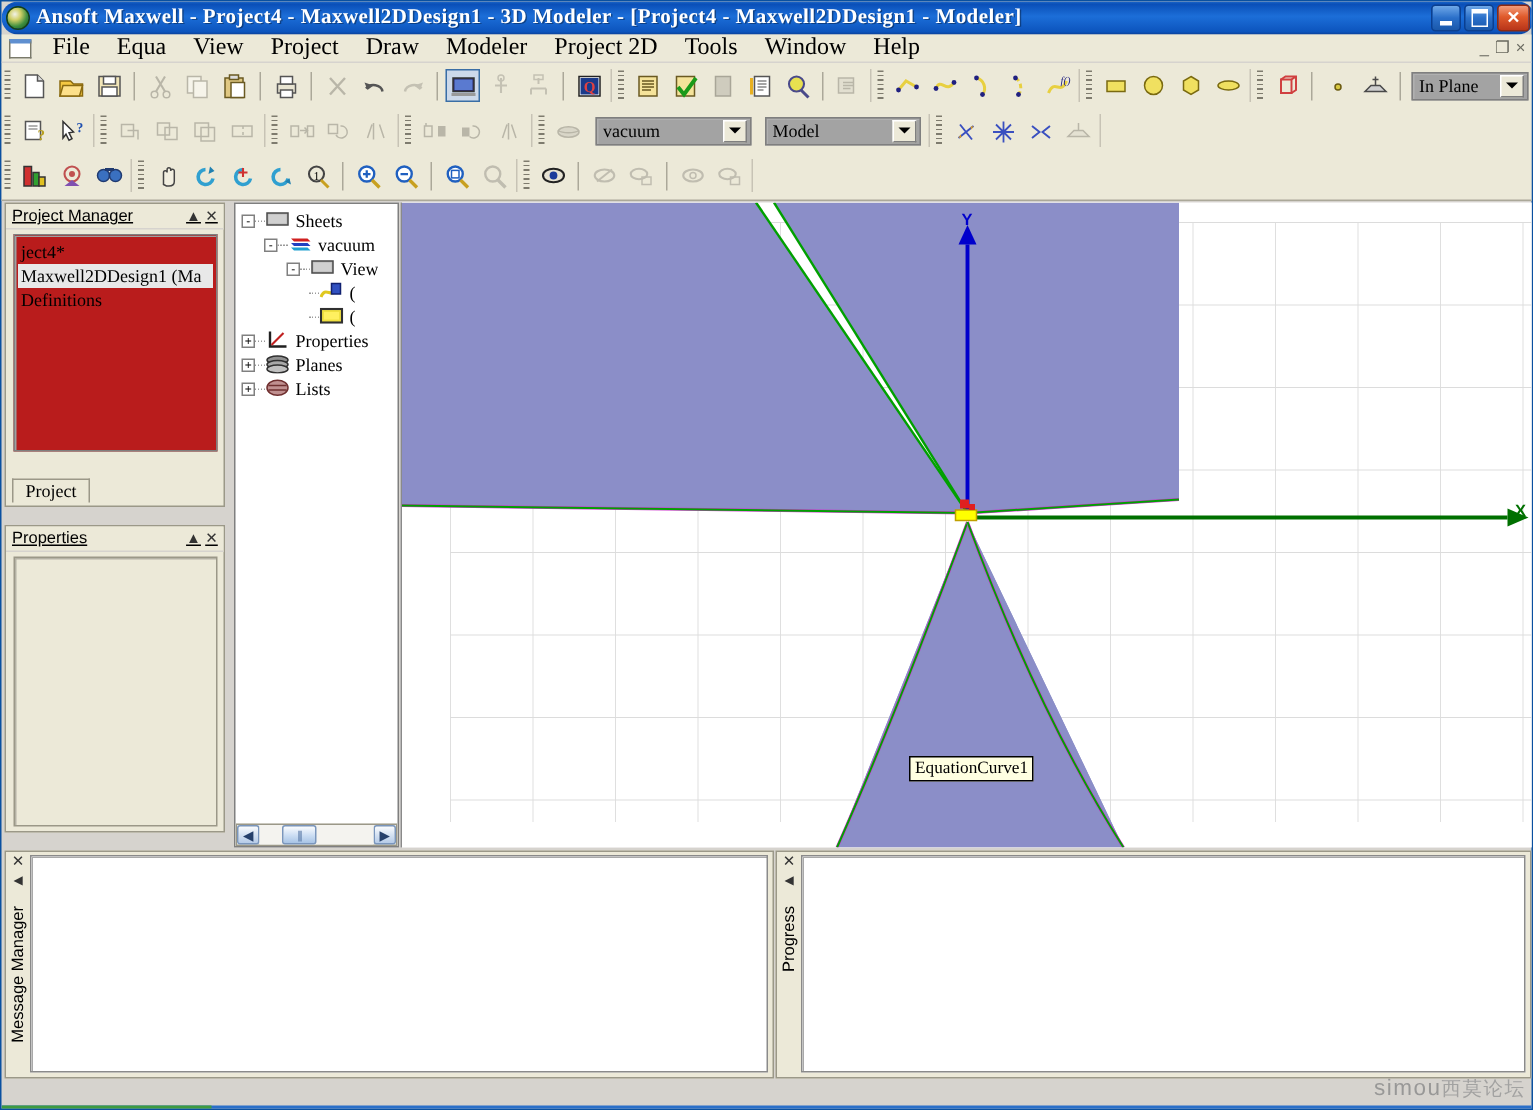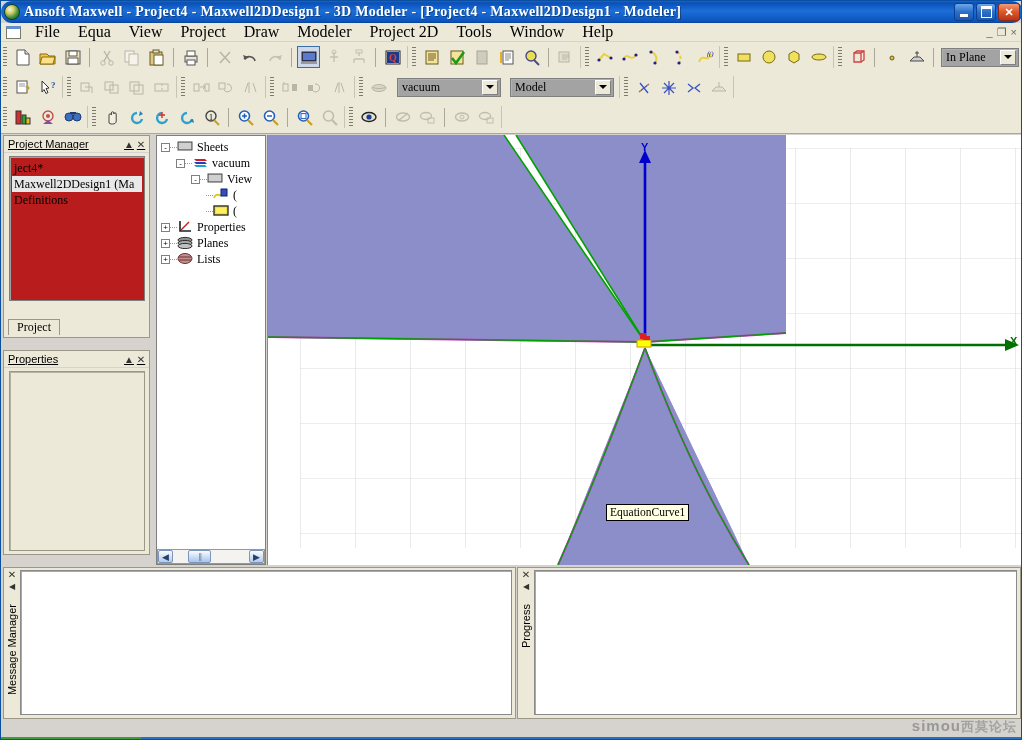--- a/index.html
+++ b/index.html
@@ -273,21 +273,21 @@
   .statusbar {
     position: absolute; left: 0; top: 719px; width: 1022px; height: 21px;
     background: #ece9d8; border-top: 1px solid #aba899;
     font-family: "Liberation Serif", serif; font-size: 12px; color: #000;
     display: flex; align-items: center; box-sizing: border-box;
   }
   .statusbar .stext { padding-left: 2px; }
   .watermark {
     position: absolute; right: 4px; top: 716px;
     font-family: "Liberation Sans", sans-serif;
-    font-size: 15px; font-weight: bold; color: #8e8e8e;
+    font-size: 15px; font-weight: normal; color: #8e8e8e;
     letter-spacing: 1px; opacity: 0.85; margin-left: 38px;
   }
   .watermark .cn { color: #9a9a9a; font-family: "DejaVu Sans", sans-serif; font-size: 13px; }
   .bottom-edge {
     position: absolute; left: 0; top: 736px; width: 1022px; height: 4px;
     background: #2a6fc9;
   }
   .bottom-edge .green { position:absolute; left:0; top:0; width:140px; height:4px; background:#3f9b3f; }
 </style>
 </head>

